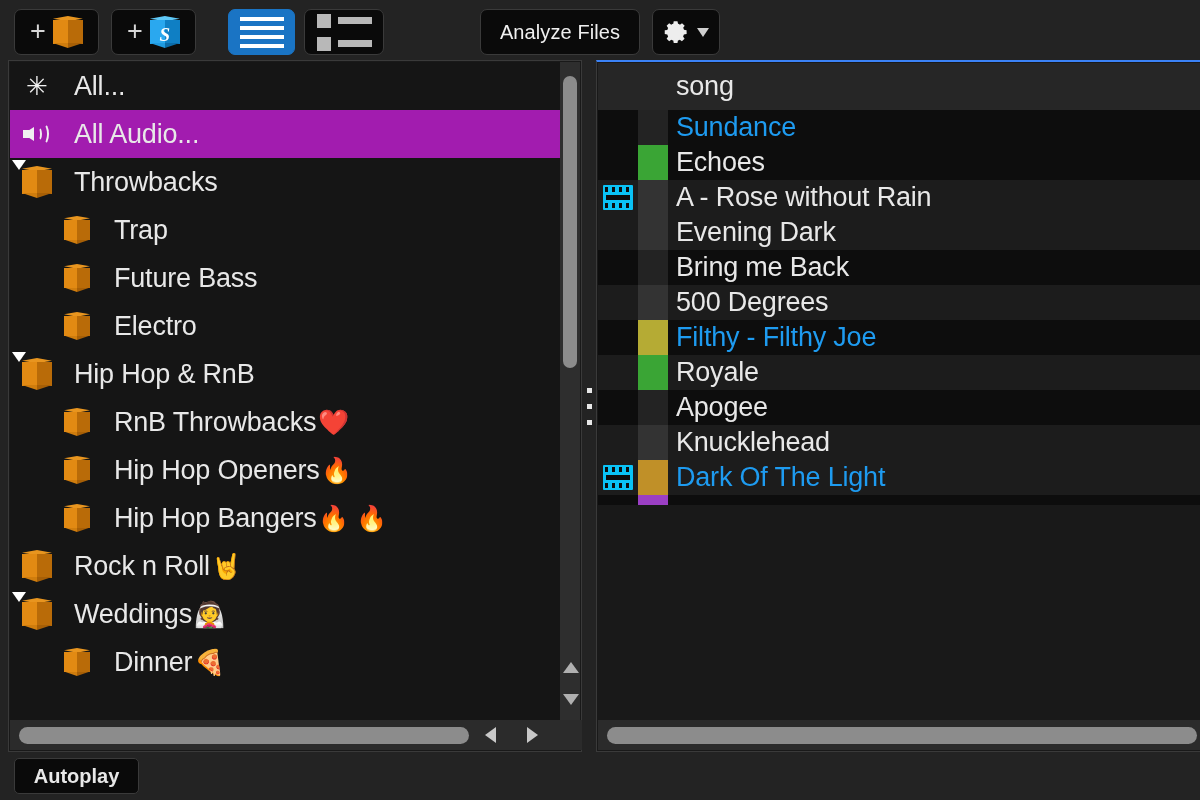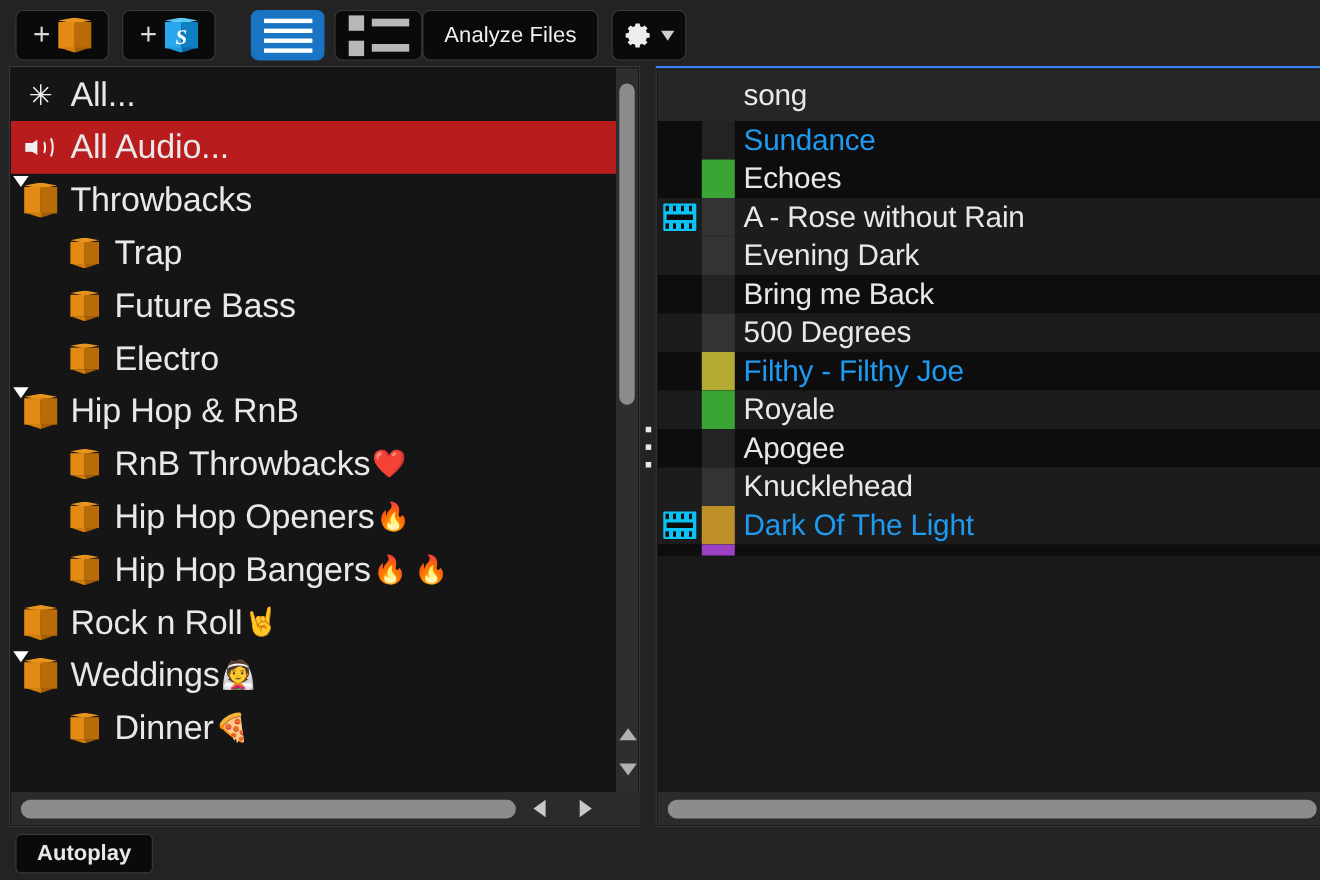--- a/index.html
+++ b/index.html
@@ -31,21 +31,21 @@
     margin-right: 7px; margin-top: -2px;
   }
   #btn-add-crate, #btn-add-smart-crate { width: 85px; }
   #btn-add-smart-crate { margin-left: 12px; }
   #view-group { margin-left: 32px; display: flex; gap: 9px; }
   #btn-view-list {
     width: 67px; background: #1a74c4; border-color: #1a74c4; border-radius: 7px;
   }
   #btn-view-detail { width: 80px; }
   #btn-analyze {
-    width: 160px;
+    margin-left: 96px; width: 160px;
     font-size: 20px; letter-spacing: .1px; text-align: right;
   }
   #btn-gear { margin-left: 12px; width: 68px; gap: 6px; }
 
   .crate-ico { display: inline-block; position: relative; }
   .caret-dn {
     width: 0; height: 0; border-left: 6px solid transparent;
     border-right: 6px solid transparent; border-top: 9px solid #cfcfcf;
   }
 
@@ -58,28 +58,28 @@
     background: #191919; border: 1px solid #3a3a3a;
   }
   #tree {
     position: absolute; left: 1px; top: 1px; width: 552px; height: 660px;
     background: #151515; overflow: hidden;
   }
   .tree-row {
     height: 48px; display: flex; align-items: center;
     padding-left: 10px; cursor: pointer; position: relative;
   }
-  .tree-row.sel { background: #b91c1c; }
+  .tree-row.sel { background: #a21caf; }
   .tree-row .tw {
     width: 34px; flex: 0 0 34px; display: flex; align-items: center; justify-content: center;
   }
   .tree-row.child { padding-left: 50px; }
   .tree-label {
-    font-size: 31px; color: #e8e8e8; white-space: nowrap;
-    margin-left: 10px; letter-spacing: -.2px;
+    font-size: 27px; color: #e8e8e8; white-space: nowrap;
+    margin-left: 20px; letter-spacing: -.2px;
   }
   .emo { font-size: 25px; margin-left: 2px; }
 
   
   .ico-all { font-size: 26px; color: #f2f2f2; line-height: 1; }
   .ico-spk { width: 28px; height: 24px; position: relative; }
   .ico-spk .cone {
     position: absolute; left: 0; top: 5px; width: 0; height: 0;
     border-top: 7px solid transparent; border-bottom: 7px solid transparent;
     border-right: 11px solid #f0f0f0;

